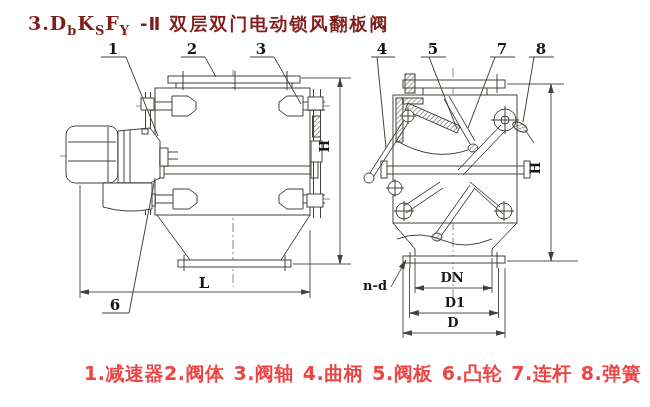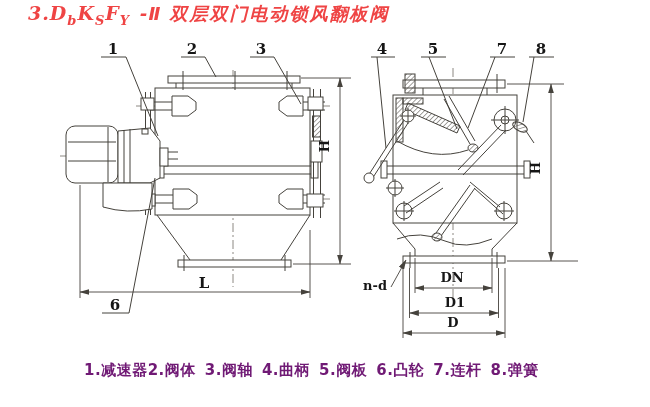--- a/index.html
+++ b/index.html
@@ -1,24 +1,24 @@
 <!DOCTYPE html>
 <html><head>
 <meta charset="utf-8">
 <style>
   html,body{margin:0;padding:0;background:#fff;}
   .page{position:relative;width:650px;height:407px;background:#ffffff;overflow:hidden;
         font-family:"Liberation Sans",sans-serif;color:#161616;}
-  .title{position:absolute;left:28px;top:2px;font-family:"DejaVu Serif",serif;
-         font-weight:bold;font-size:19px;letter-spacing:1px;white-space:nowrap;color:#ef4444;font-style:italic;}
+  .title{position:absolute;left:28px;top:12px;font-family:"DejaVu Serif",serif;
+         font-weight:bold;font-size:19px;letter-spacing:1px;white-space:nowrap;color:#7f1d1d;}
   .title sub{font-size:13px;line-height:0;}
   .title .series{margin:0 8px 0 10px;font-family:"DejaVu Sans",sans-serif;font-size:18px;}
   .title .cn{font-family:"DejaVu Sans",sans-serif;font-size:18px;letter-spacing:2px;}
   .legend{position:absolute;left:84px;top:361px;font-family:"DejaVu Sans",sans-serif;
-          font-weight:bold;font-size:15px;white-space:nowrap;color:#701a75;letter-spacing:0.5px;}
+          font-weight:bold;font-size:19px;white-space:nowrap;color:#ef4444;letter-spacing:0.5px;}
   .legend .it{margin-left:9px;display:inline-block;}
   .legend .it:first-child{margin-left:0;}
   .legend .it:nth-child(2){margin-left:0;}
   svg{position:absolute;left:0;top:0;}
   .ln{stroke:#45423c;stroke-width:1;fill:none;}
   .fw{stroke:#45423c;stroke-width:1;fill:#ffffff;}
   .fh{stroke:#45423c;stroke-width:1;fill:url(#hat);}
   .cl{stroke:#6f6b62;stroke-width:0.8;fill:none;stroke-dasharray:9 3 2 3;}
   .dim{stroke:#45423c;stroke-width:0.9;fill:none;}
   .num{font:bold 15px "DejaVu Serif",serif;fill:#161616;}

